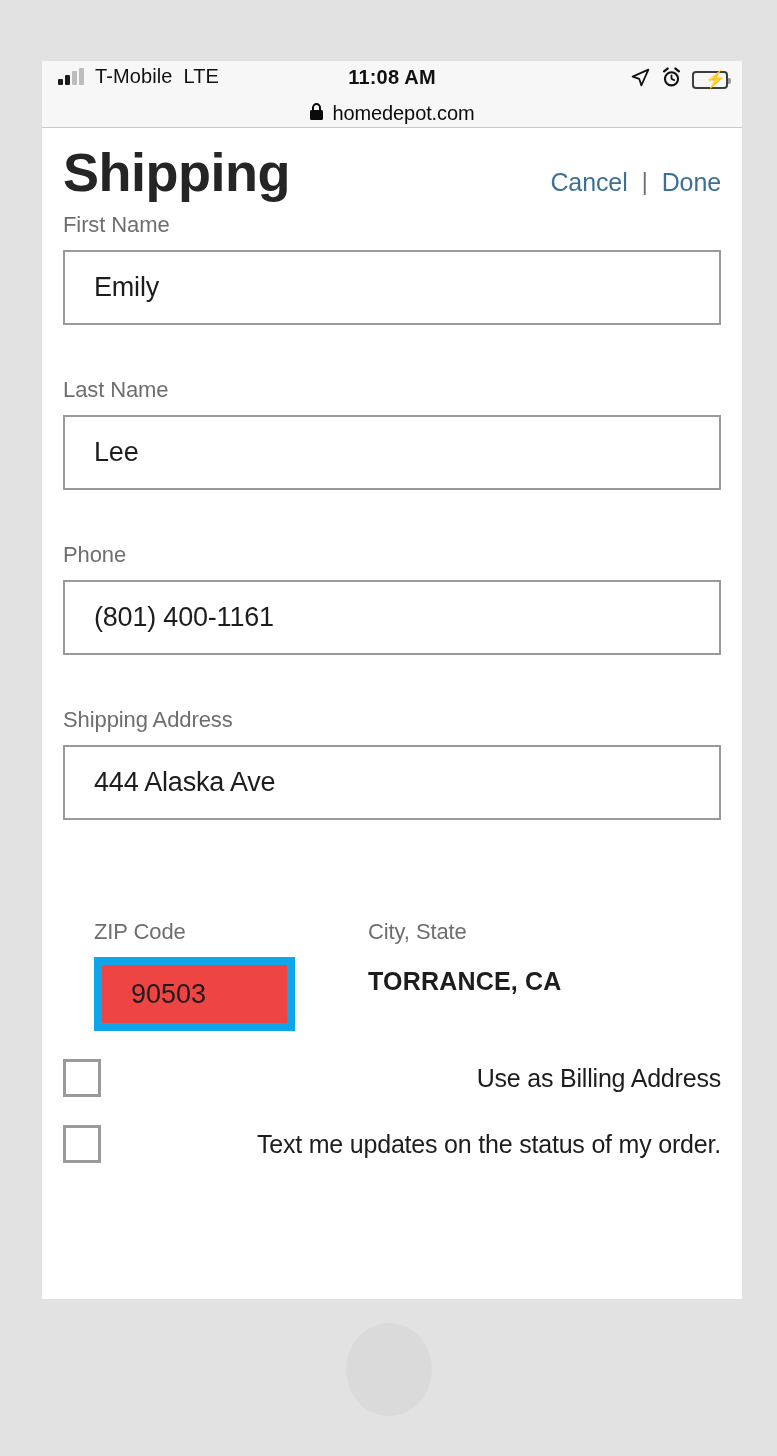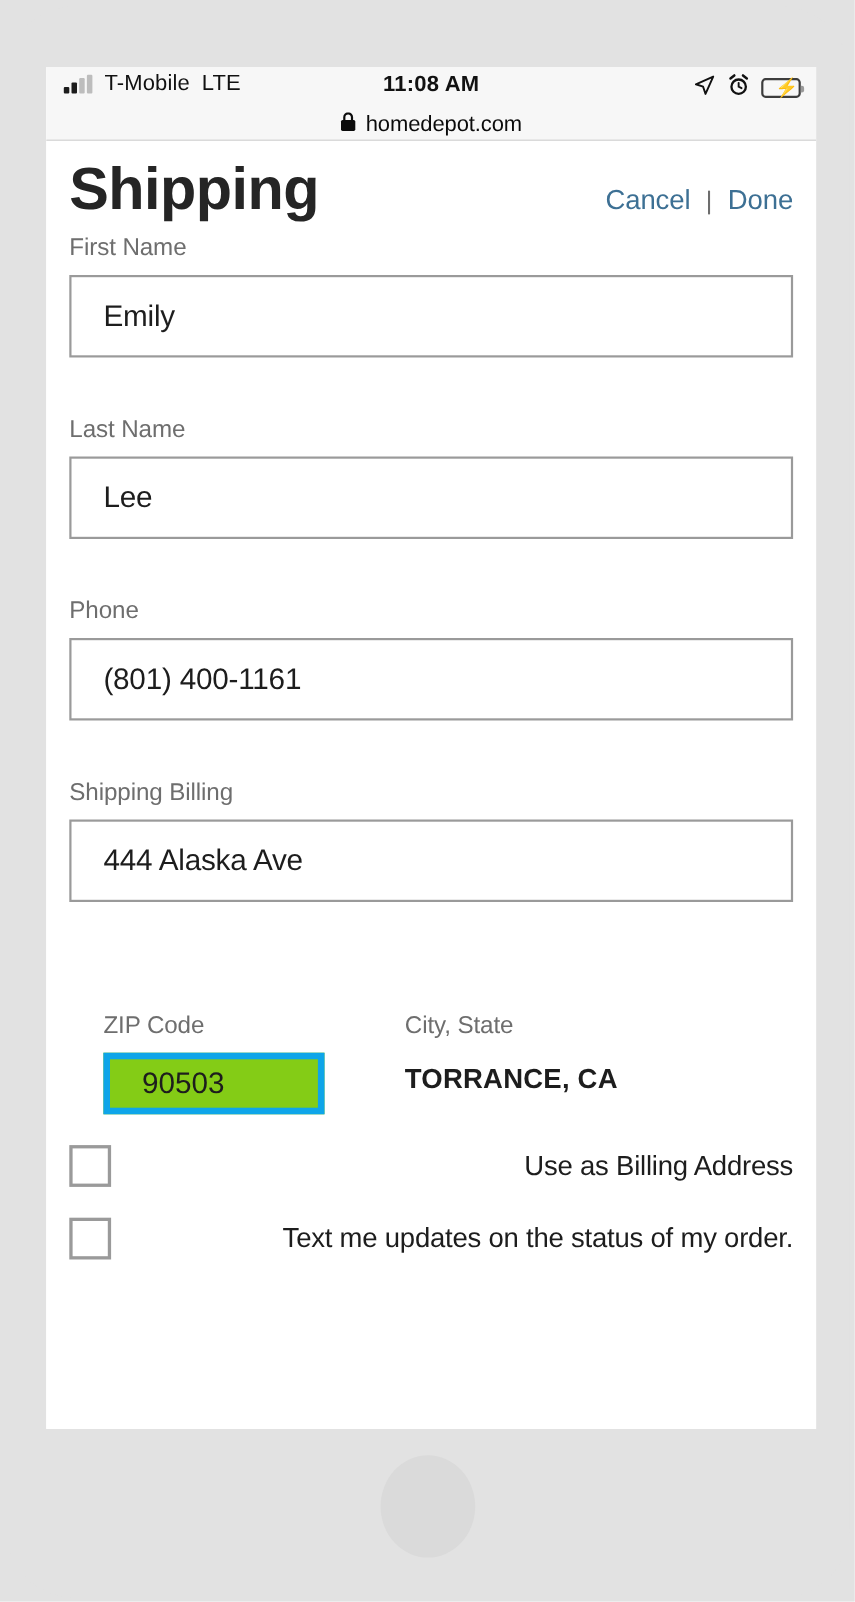--- a/index.html
+++ b/index.html
@@ -245,23 +245,23 @@
   #zip-city-row {
     display: flex;
     align-items: flex-start;
     margin-left: 31px;
   }
   #zip-col { width: 237px; }
   #city-col { padding-left: 37px; padding-top: 0; }
 
   #zip-input {
     width: 201px;
-    height: 56px;
-    border: 6px solid #0ea5e9;
-    background: #84cc16;
+    height: 74px;
+    border: 8px solid #0ea5e9;
+    background: #ef4444;
     font-family: "Liberation Sans", sans-serif;
     font-size: 27px;
     color: #1d1d1d;
     padding: 0 29px;
     outline: none;
     border-radius: 0;
   }
 
   #city-state-value {
     font-size: 25px;
@@ -374,21 +374,21 @@
       </div>
       <div class="field-gap"></div>
 
       <div class="field">
         <label class="field-label">Phone</label>
         <input class="text-input" type="text" value="(801) 400-1161" style="">
       </div>
       <div class="field-gap"></div>
 
       <div class="field">
-        <label class="field-label">Shipping Billing</label>
+        <label class="field-label">Shipping Address</label>
         <input class="text-input" type="text" value="444 Alaska Ave" style="">
       </div>
       <div class="field-gap"></div>
 
       <div class="field-gap"></div>
 
       <div id="zip-city-row">
         <div id="zip-col">
           <label class="field-label">ZIP Code</label>
           <input id="zip-input" type="text" value="90503" style="">

